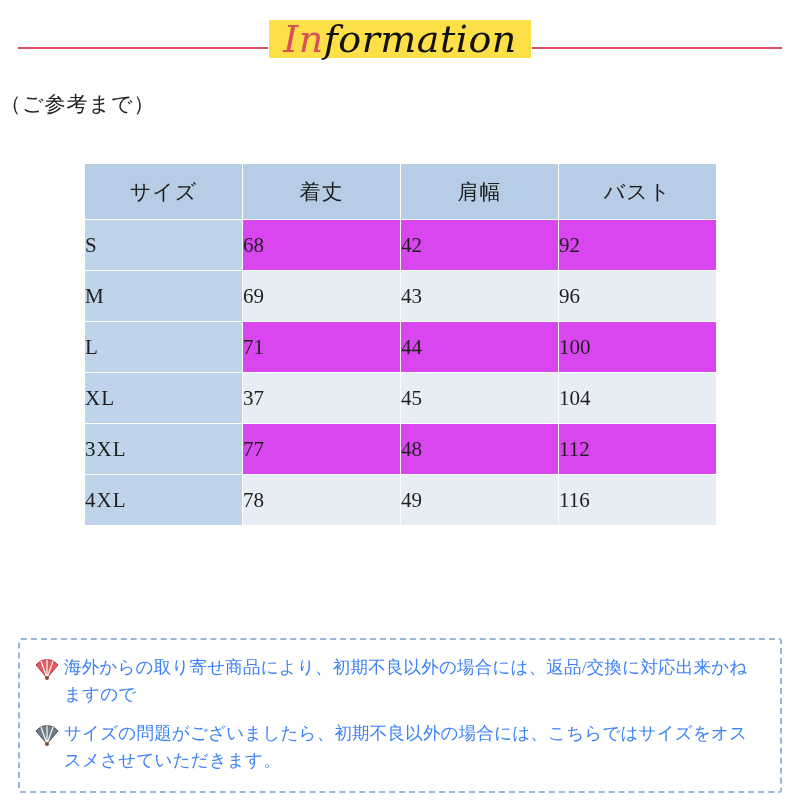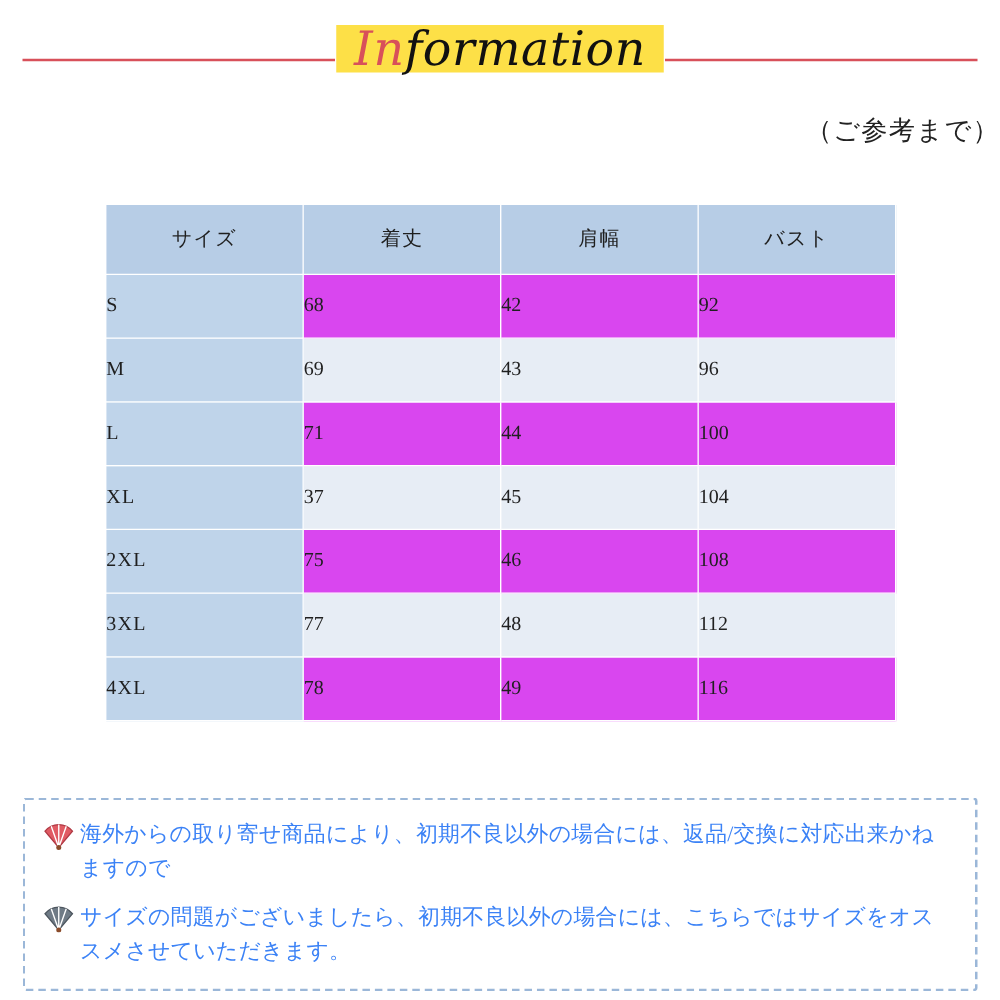--- a/index.html
+++ b/index.html
@@ -50,21 +50,21 @@
     background: #fde047;
     padding: 0 14px;
     line-height: 1;
   }
   .title .accent {
     color: #d8505a;
     font-style: italic;
   }
 
   .subtitle {
-    text-align: right;
+    text-align: left;
     font-size: 21px;
     color: #222222;
     letter-spacing: 1px;
     margin-top: 12px;
   }
 
   
   .table-wrap {
     position: absolute;
     left: 84px;
@@ -73,21 +73,21 @@
   }
   table.size-table {
     border-collapse: collapse;
     width: 632px;
     table-layout: fixed;
   }
   table.size-table td,
   table.size-table th {
     border: 1px solid #ffffff;
     height: 50px;
-    font-size: 16px;
+    font-size: 21px;
     font-weight: normal;
     color: #1f1f1f;
     padding: 0;
   }
   table.size-table thead th {
     background: #b7cde6;
     height: 55px;
     letter-spacing: 1px;
   }
   table.size-table tbody td.label {
@@ -183,26 +183,20 @@
           <td class="value">44</td>
           <td class="value">100</td>
         </tr>
         <tr>
           <td class="label">XL</td>
           <td class="value">37</td>
           <td class="value">45</td>
           <td class="value">104</td>
         </tr>
         <tr>
-          <td class="label">2XL</td>
-          <td class="value">75</td>
-          <td class="value">46</td>
-          <td class="value">108</td>
-        </tr>
-        <tr>
           <td class="label">3XL</td>
           <td class="value">77</td>
           <td class="value">48</td>
           <td class="value">112</td>
         </tr>
         <tr>
           <td class="label">4XL</td>
           <td class="value">78</td>
           <td class="value">49</td>
           <td class="value">116</td>

